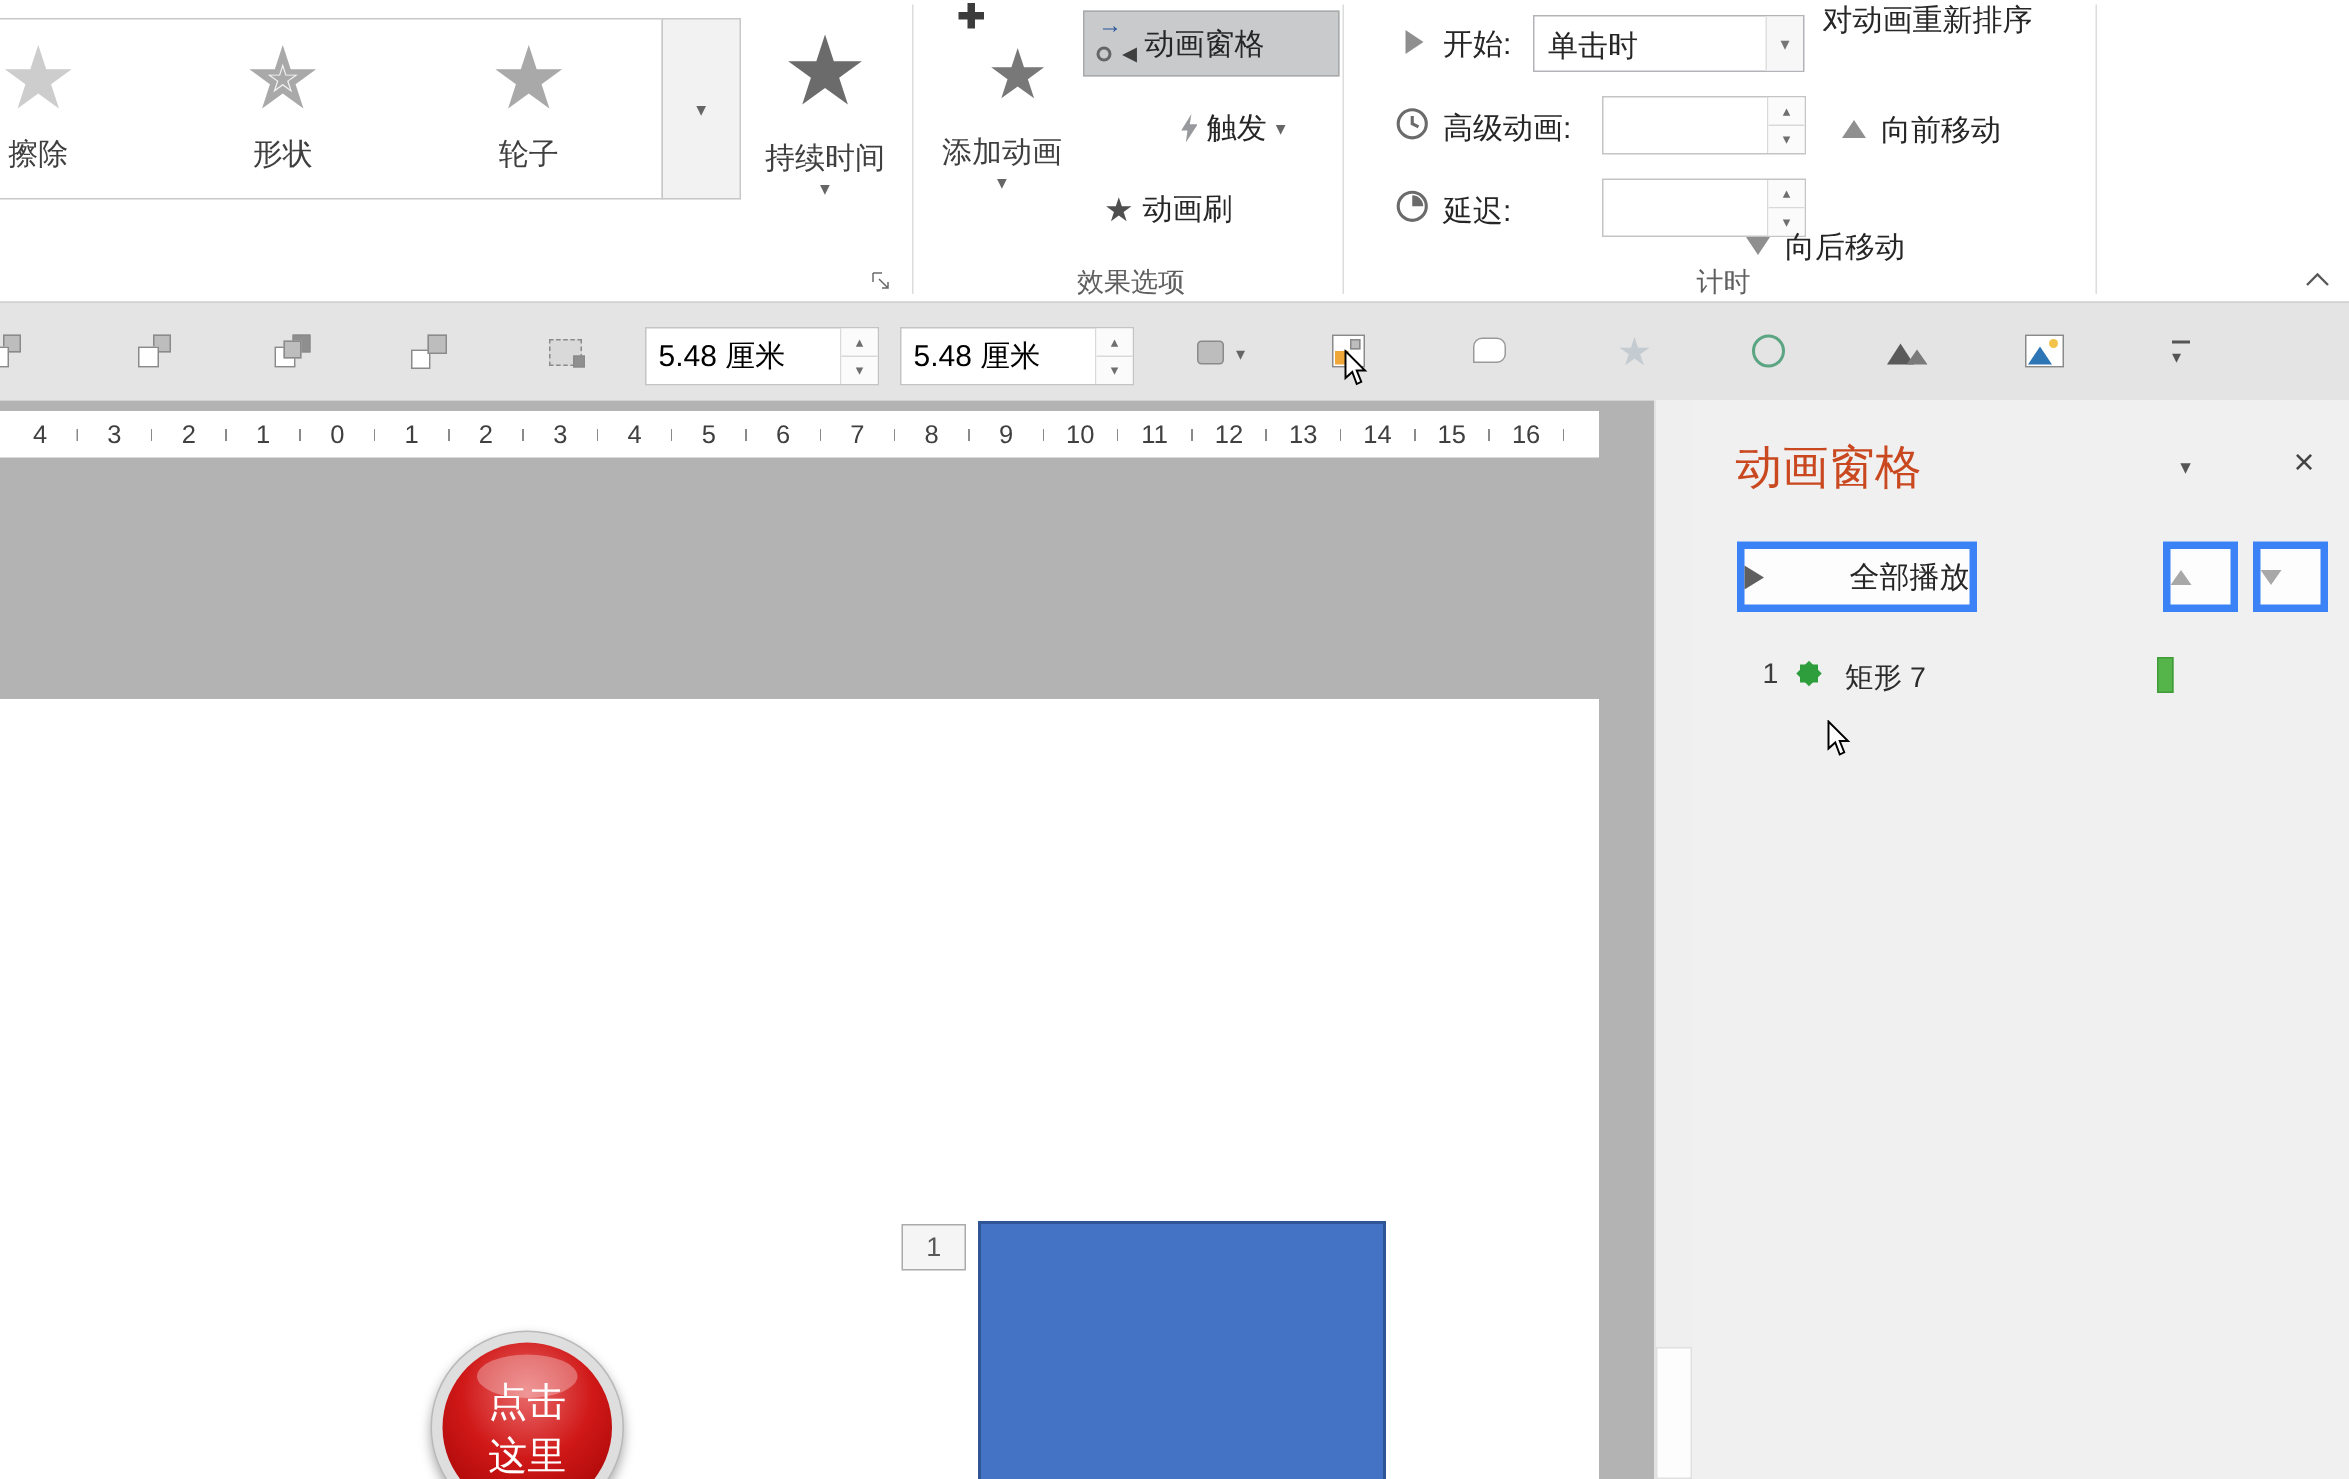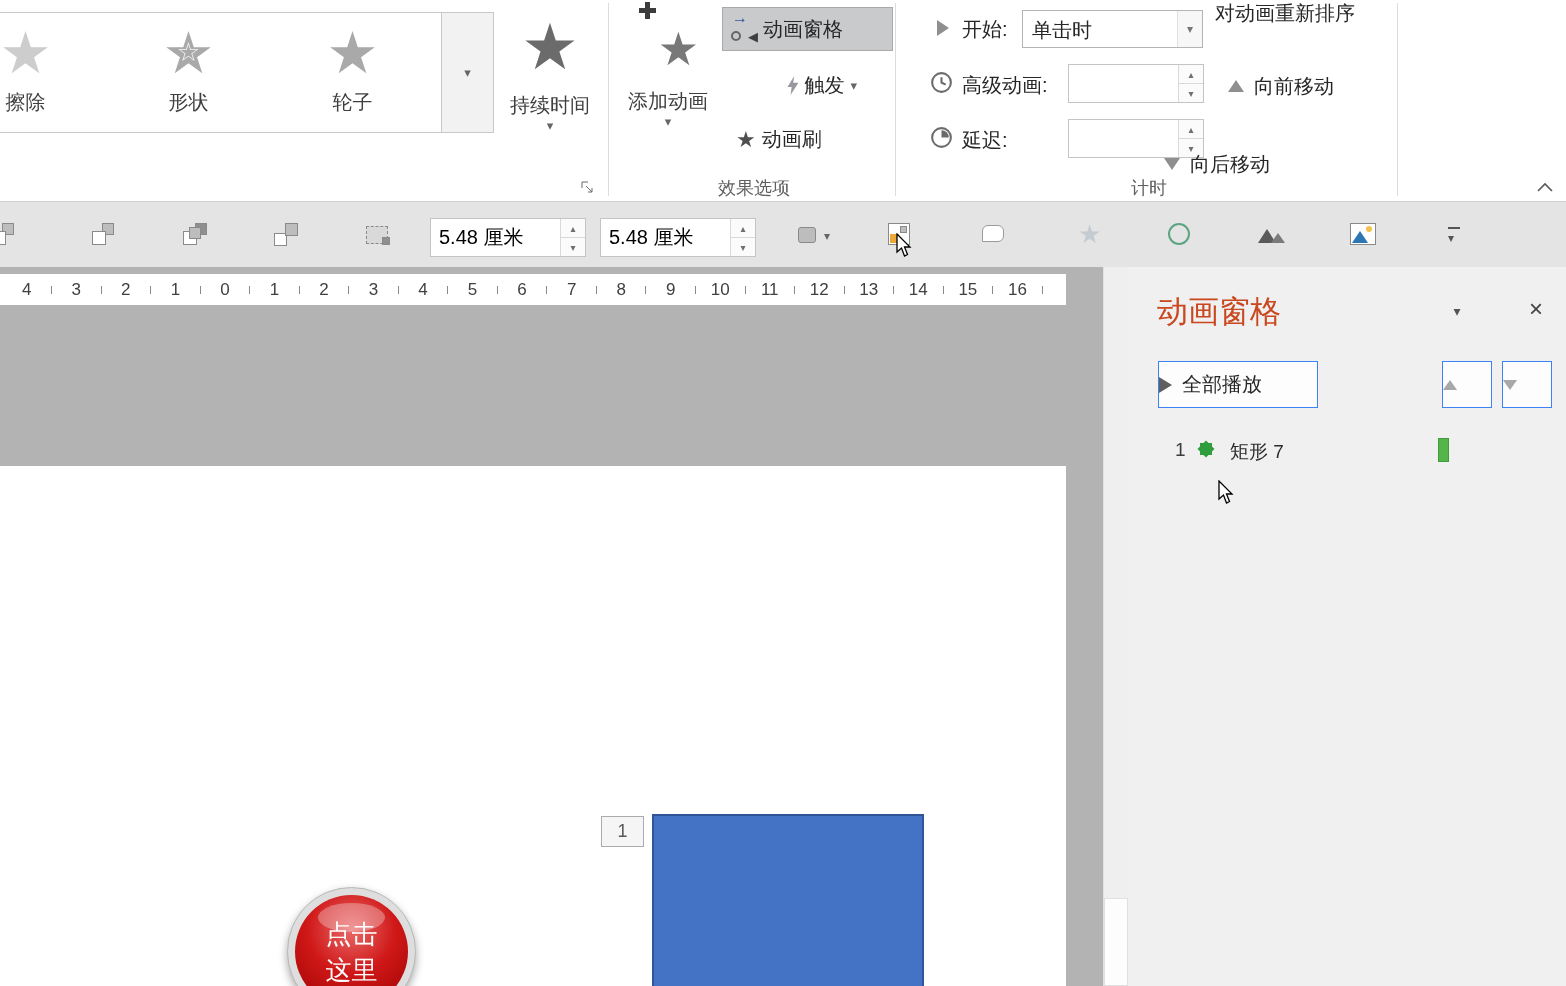--- a/index.html
+++ b/index.html
@@ -77,21 +77,21 @@
   #anim-badge{position:absolute;left:601px;top:350px;width:43px;height:31px;background:#f5f5f5;
     border:1px solid #ababab;box-sizing:border-box;color:#595959;font-size:18px;}
 
   
   #vscroll{position:absolute;left:1103px;top:267px;width:25px;height:719px;background:#efefef;border-left:1px solid #e2e2e2;box-sizing:border-box;}
   #vscroll .thumb{position:absolute;left:0;right:0;bottom:0;height:88px;background:#fdfdfd;border:1px solid #e0e0e0;box-sizing:border-box;}
 
   
   #pane{position:absolute;left:1128px;top:267px;width:438px;height:719px;background:var(--pane-bg,#f0f0f0);}
   #pane-title{position:absolute;left:29px;top:24px;font-size:31px;color:var(--accent,#c9481f);}
-  .pane-btn{position:absolute;background:#fdfdfd;border:1px solid #3b82f6;box-sizing:border-box;display:flex;align-items:center;justify-content:flex-start;}
+  .pane-btn{position:absolute;background:#fdfdfd;border:5px solid #3b82f6;box-sizing:border-box;display:flex;align-items:center;justify-content:space-between;}
   #play-all{left:30px;top:94px;width:160px;height:47px;gap:10px;font-size:20px;color:#262626;}
   #play-all .p{width:0;height:0;border-left:13px solid #5f5f5f;border-top:8px solid transparent;border-bottom:8px solid transparent;}
   #pane-up{left:314px;top:94px;width:50px;height:47px;}
   #pane-down{left:374px;top:94px;width:50px;height:47px;}
   .small-tri-up{width:0;height:0;border-bottom:10px solid #a8a8a8;border-left:7px solid transparent;border-right:7px solid transparent;}
   .small-tri-down{width:0;height:0;border-top:10px solid #a8a8a8;border-left:7px solid transparent;border-right:7px solid transparent;}
   #anim-item{position:absolute;left:0;top:169px;width:438px;height:29px;}
   #anim-item .ord{position:absolute;left:47px;top:3px;font-size:19px;color:#3c3c3c;}
   .starburst{position:absolute;left:70px;top:5px;width:16px;height:16px;}
   .starburst::before,.starburst::after{content:"";position:absolute;inset:2px;background:var(--anim-star-green,#2e9e3c);}

